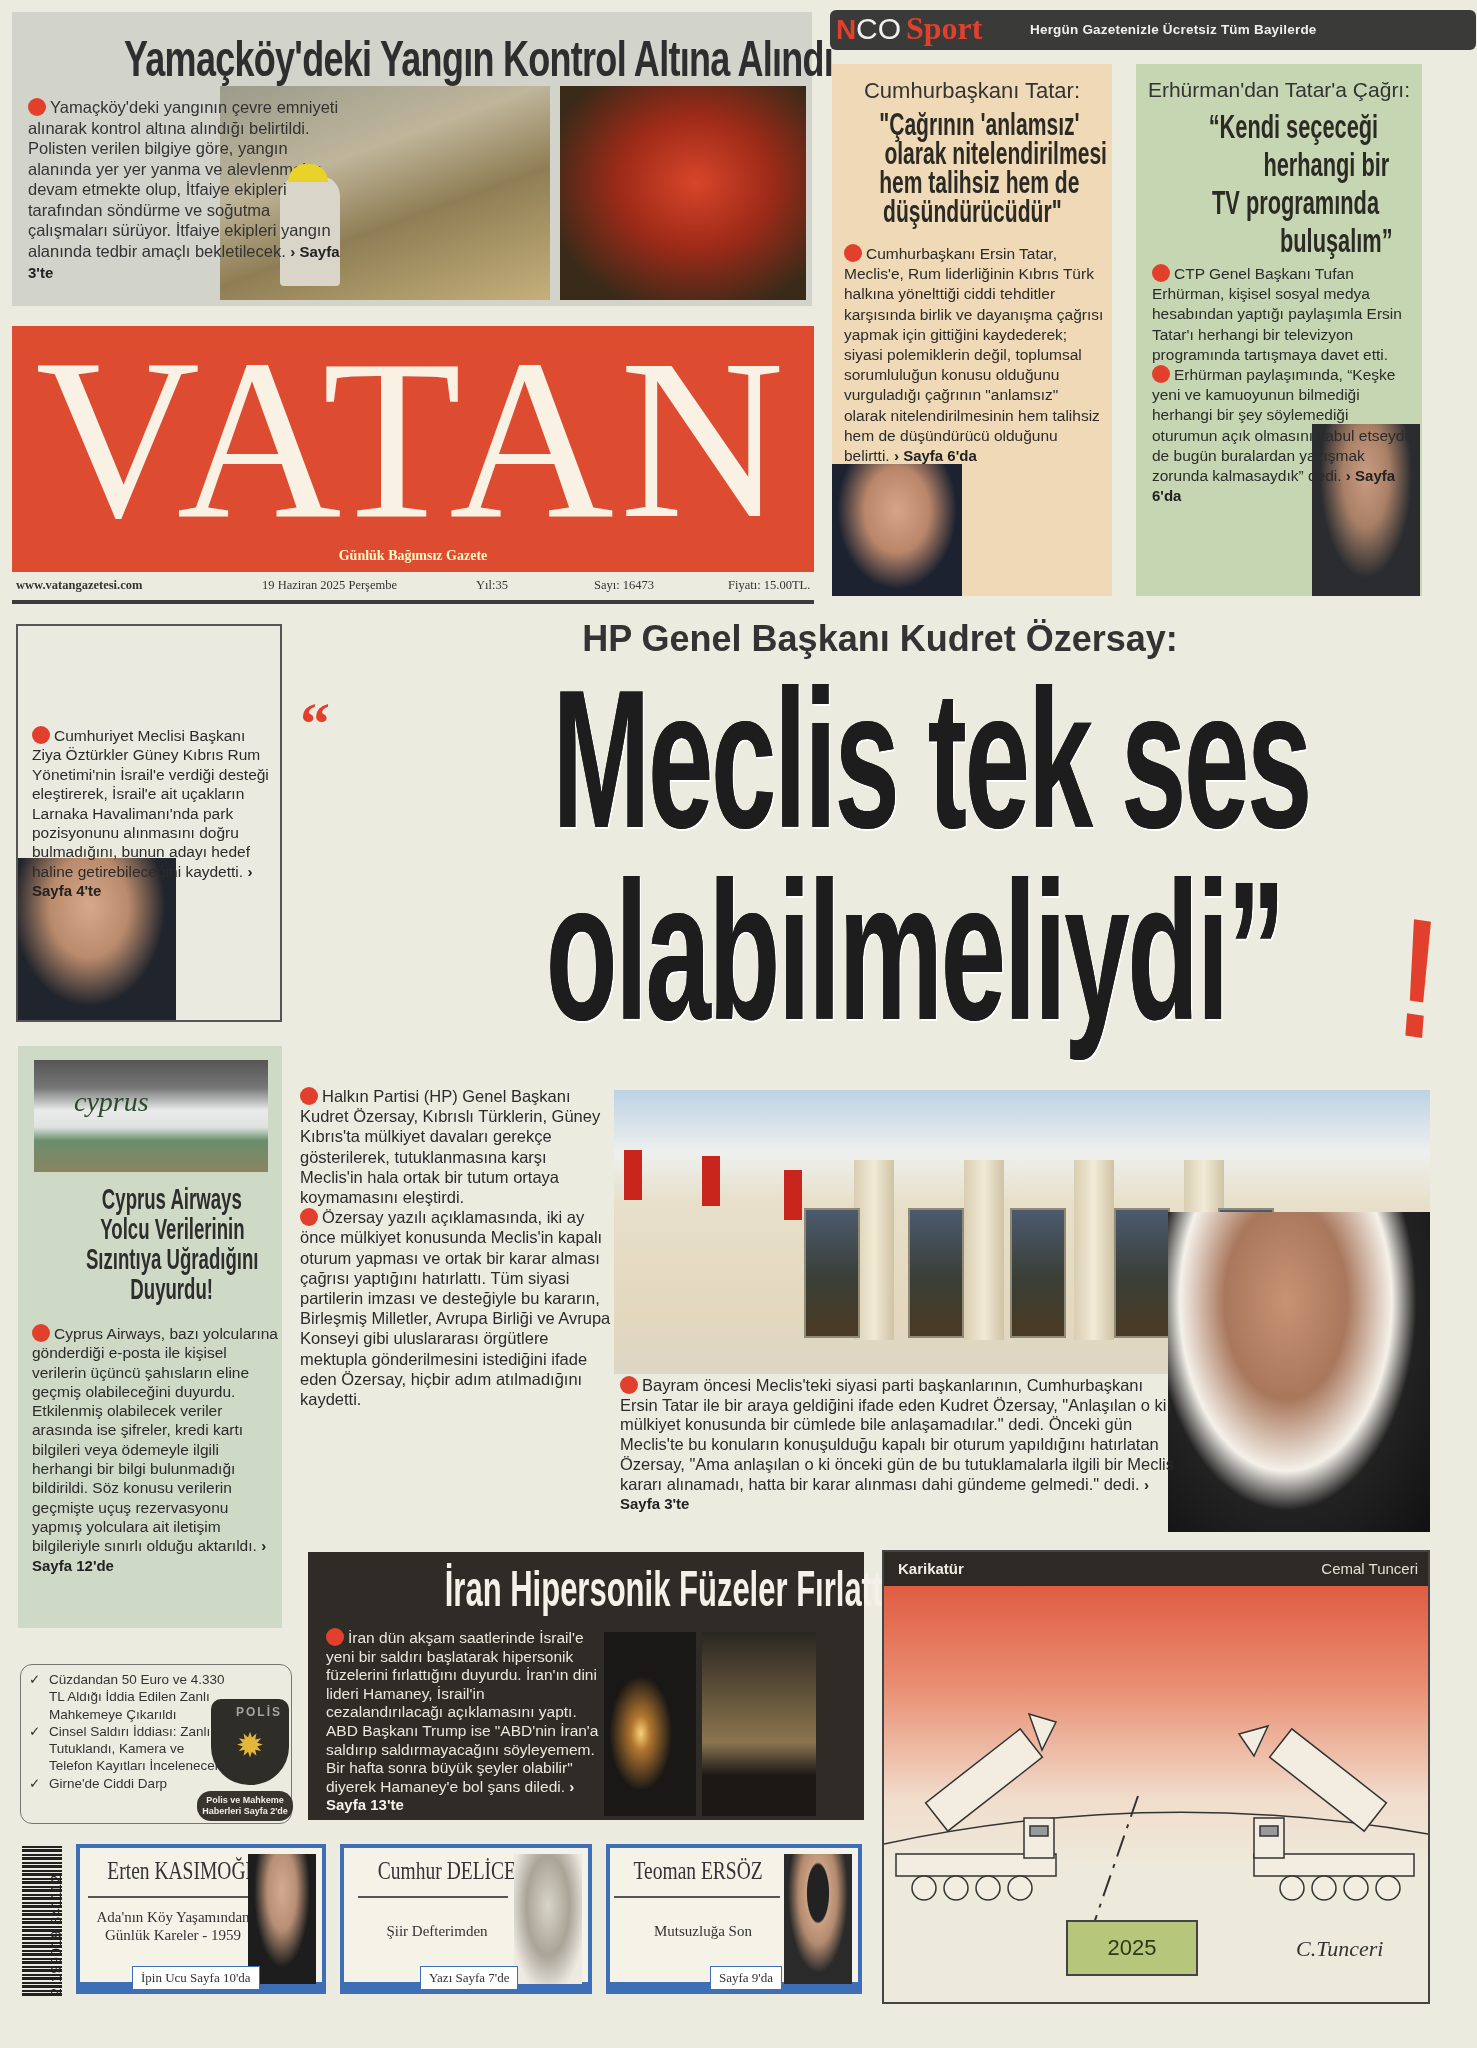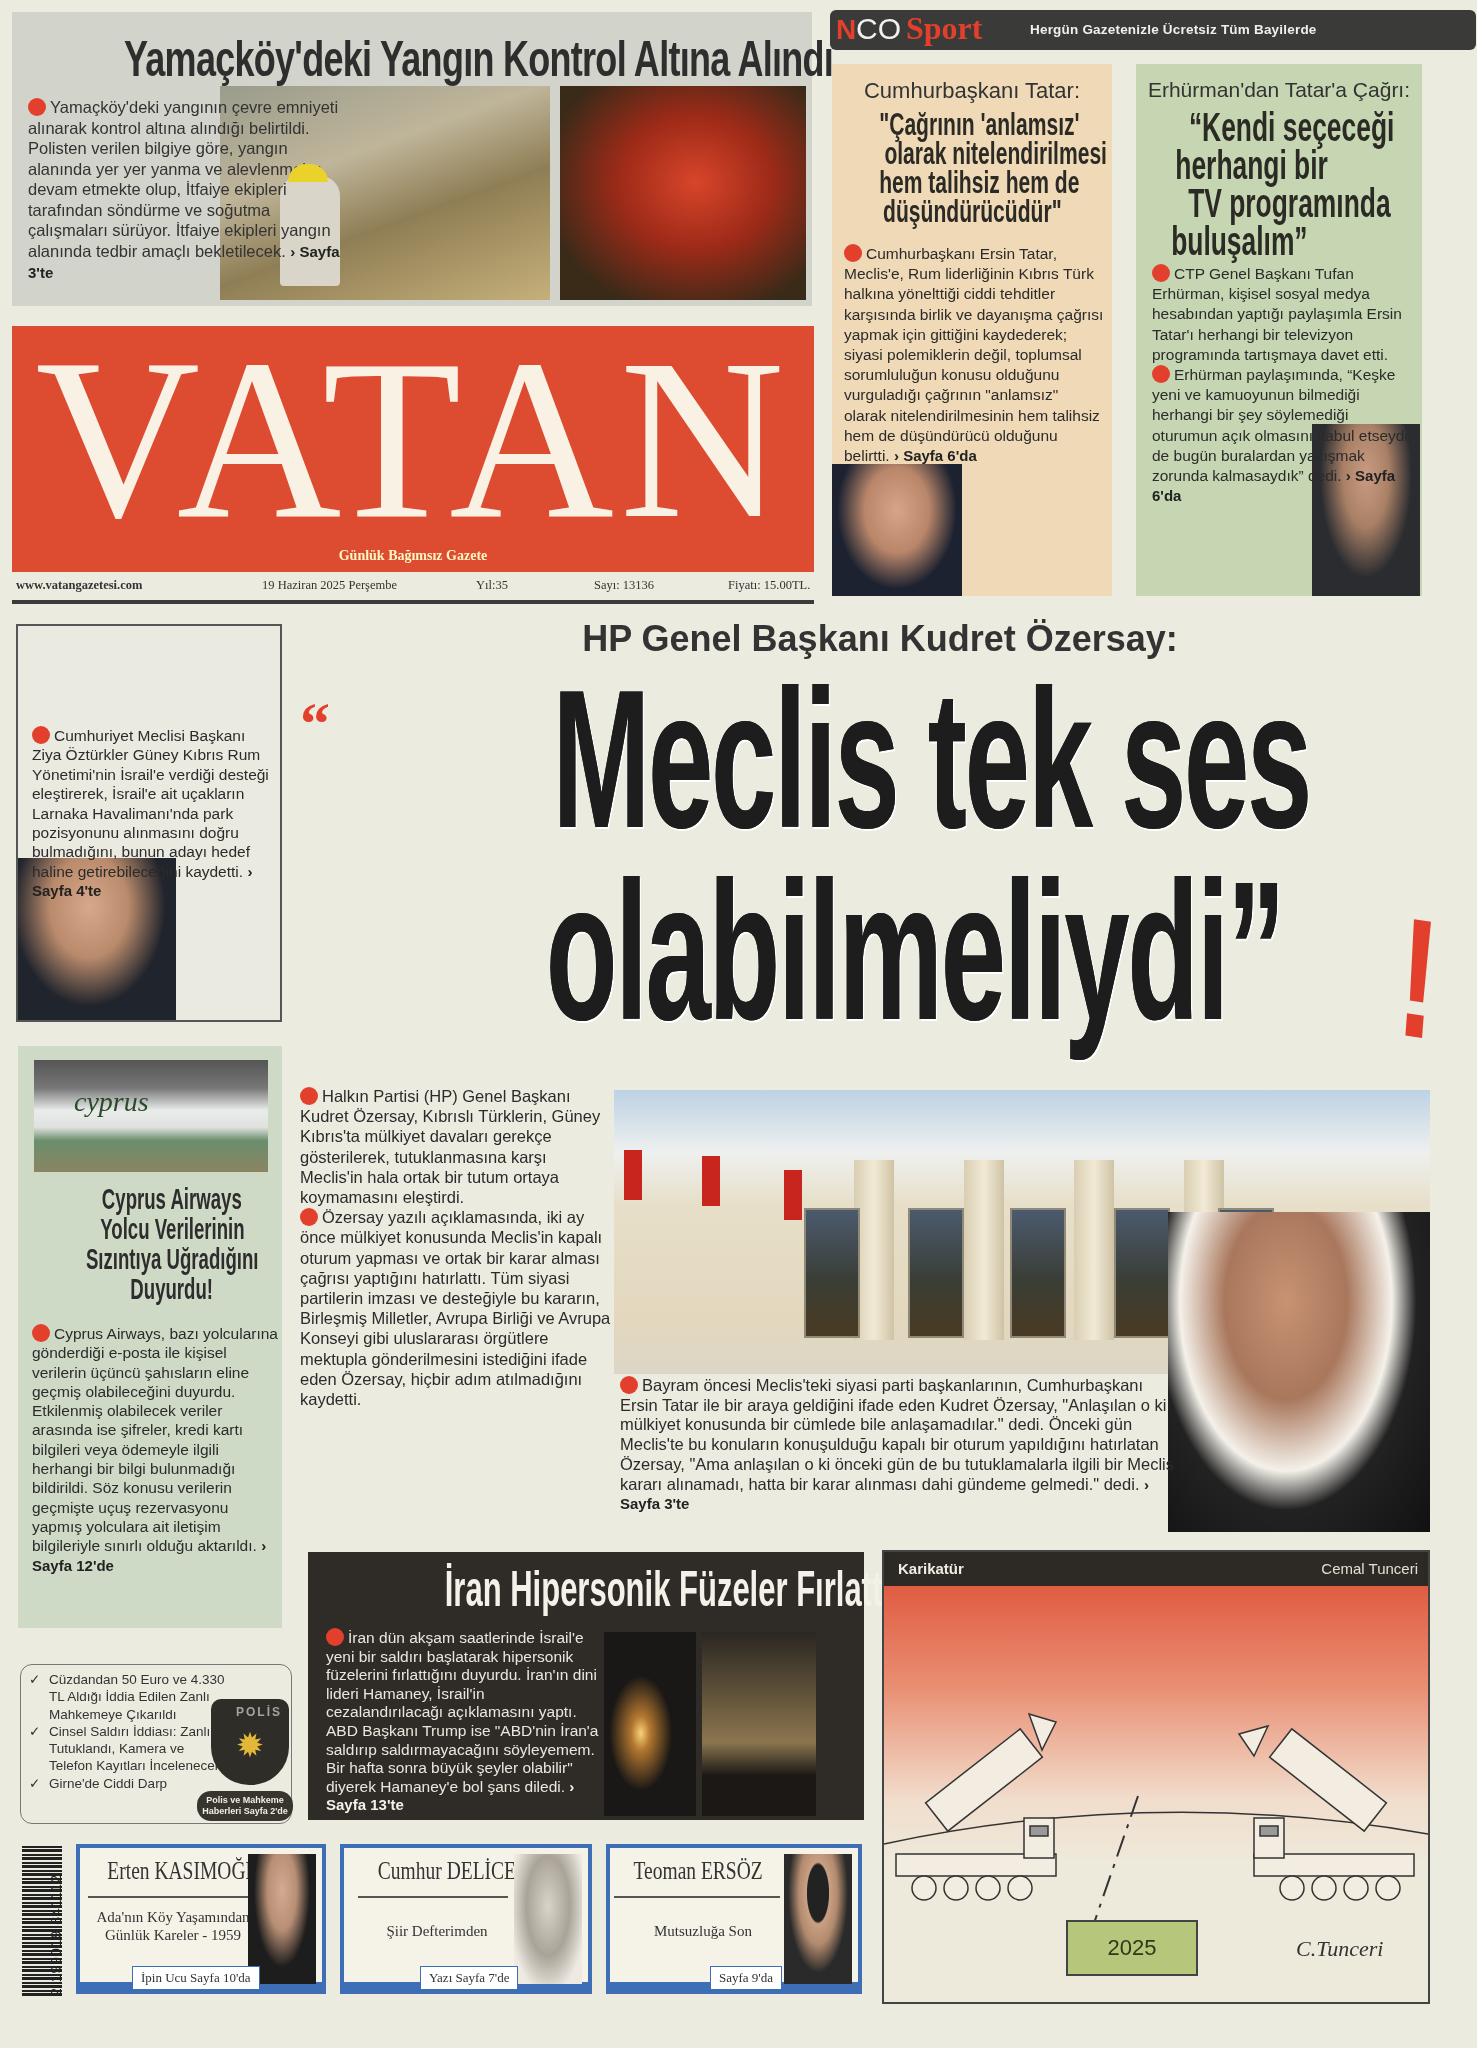--- a/index.html
+++ b/index.html
@@ -38,21 +38,21 @@
   #tatar { left: 832px; top: 64px; width: 280px; height: 532px; background: #efd9b6; }
   #tatar .kicker { position: absolute; left: 0; top: 14px; width: 280px; text-align: center; font-size: 22px; color: #333; }
   #tatar .headline { position: absolute; left: 0; top: 46px; width: 280px; text-align: center; font-size: 31px; line-height: 29px; font-weight: 700; color: #2c2a25; }
   #tatar .headline span { display: inline-block; transform: scaleX(0.68); transform-origin: center; white-space: nowrap; }
   #tatar .txt { position: absolute; left: 12px; top: 180px; width: 260px; font-size: 15.5px; line-height: 20.2px; }
   #tatar-photo { left: 0; top: 400px; width: 130px; height: 132px; background: radial-gradient(ellipse at 50% 35%, #d7a489 0%, #b9866a 35%, #1c2230 65%); }
 
   
   #erh { left: 1136px; top: 64px; width: 286px; height: 532px; background: #c6d6b2; }
   #erh .kicker { position: absolute; left: 0; top: 14px; width: 286px; text-align: center; font-size: 21px; color: #333; }
-  #erh .headline { position: absolute; left: 0; top: 44px; width: 286px; text-align: left; font-size: 40px; line-height: 38px; font-weight: 700; color: #2c2a25; }
+  #erh .headline { position: absolute; left: 0; top: 44px; width: 286px; text-align: right; font-size: 33px; line-height: 38px; font-weight: 700; color: #2c2a25; }
   #erh .headline span { display: inline-block; transform: scaleX(0.66); transform-origin: center; white-space: nowrap; }
   #erh .txt { position: absolute; left: 16px; top: 200px; width: 262px; font-size: 15.5px; line-height: 20.2px; }
   #erh-photo { left: 176px; top: 360px; width: 108px; height: 172px; background: radial-gradient(ellipse at 50% 30%, #c99c82 0%, #a98066 30%, #2a2c30 60%); }
 
   
   #masthead { left: 12px; top: 326px; width: 802px; height: 246px; background: #dd4b31; }
   #masthead .logo { position: absolute; left: 0; top: -12px; width: 802px; text-align: center; font-family: "Liberation Serif", serif; font-size: 228px; color: #f8f1e4; letter-spacing: 6px; line-height: 250px; }
   #masthead .tag { position: absolute; left: 0; top: 222px; width: 802px; text-align: center; font-family: "Liberation Serif", serif; font-weight: 700; font-size: 14px; color: #fef9c3; }
   #infobar { left: 12px; top: 576px; width: 802px; height: 22px; font-family: "Liberation Serif", serif; font-size: 12.5px; color: #333; }
   #infobar span { position: absolute; top: 2px; }
@@ -184,21 +184,21 @@
 </section>
 
 <header id="masthead" class="abs">
   <div class="logo">VATAN</div>
   <div class="tag">Günlük Bağımsız Gazete</div>
 </header>
 <div id="infobar" class="abs">
   <span class="url">www.vatangazetesi.com</span>
   <span style="left:250px">19 Haziran 2025 Perşembe</span>
   <span style="left:464px">Yıl:35</span>
-  <span style="left:582px">Sayı: 13136</span>
+  <span style="left:582px">Sayı: 16473</span>
   <span style="left:716px">Fiyatı: 15.00TL.</span>
 </div>
 <div id="rule" class="abs"></div>
 
 <section id="ziya" class="abs">
   <div class="photo" id="ziya-photo"></div>
   <p class="txt">
     <span class="bullet"></span><span>Cumhuriyet Meclisi Başkanı Ziya Öztürkler Güney Kıbrıs Rum Yönetimi'nin İsrail'e verdiği desteği eleştirerek, İsrail'e ait uçakların Larnaka Havalimanı'nda park pozisyonunu alınmasını doğru bulmadığını, bunun adayı hedef haline getirebileceğini kaydetti.</span>
     <span class="more">Sayfa 4'te</span>
   </p>

